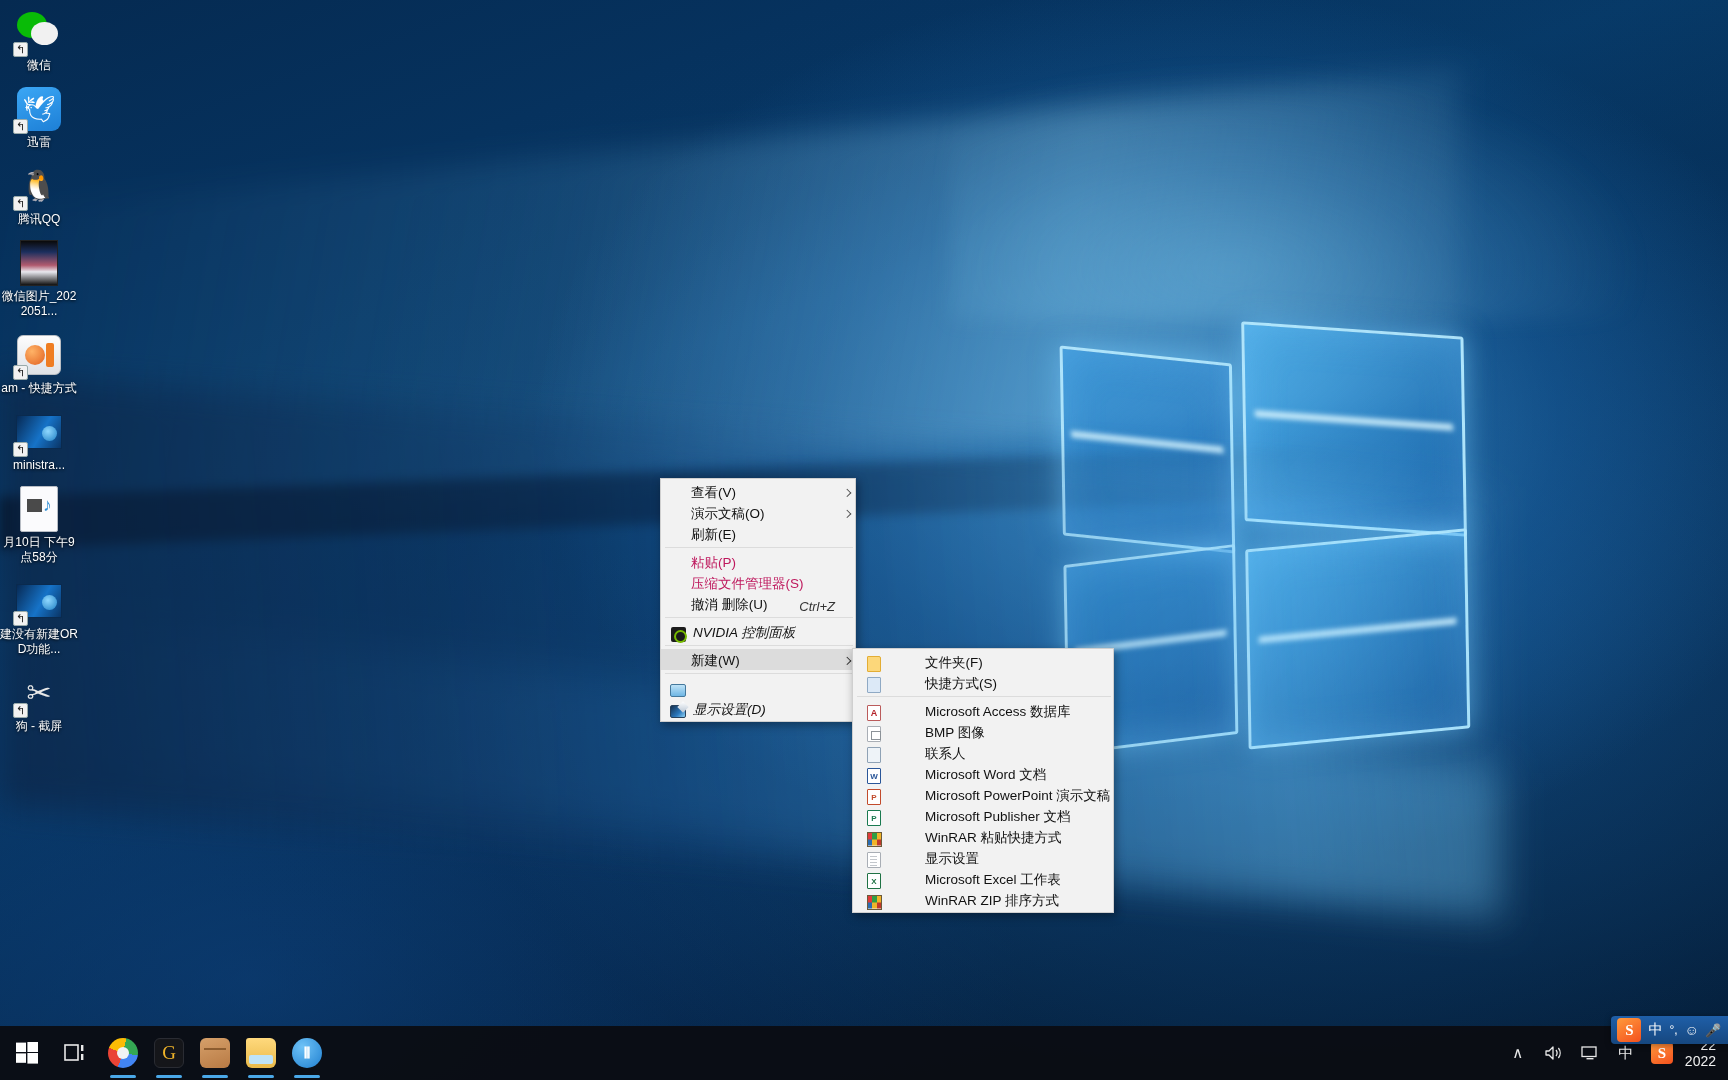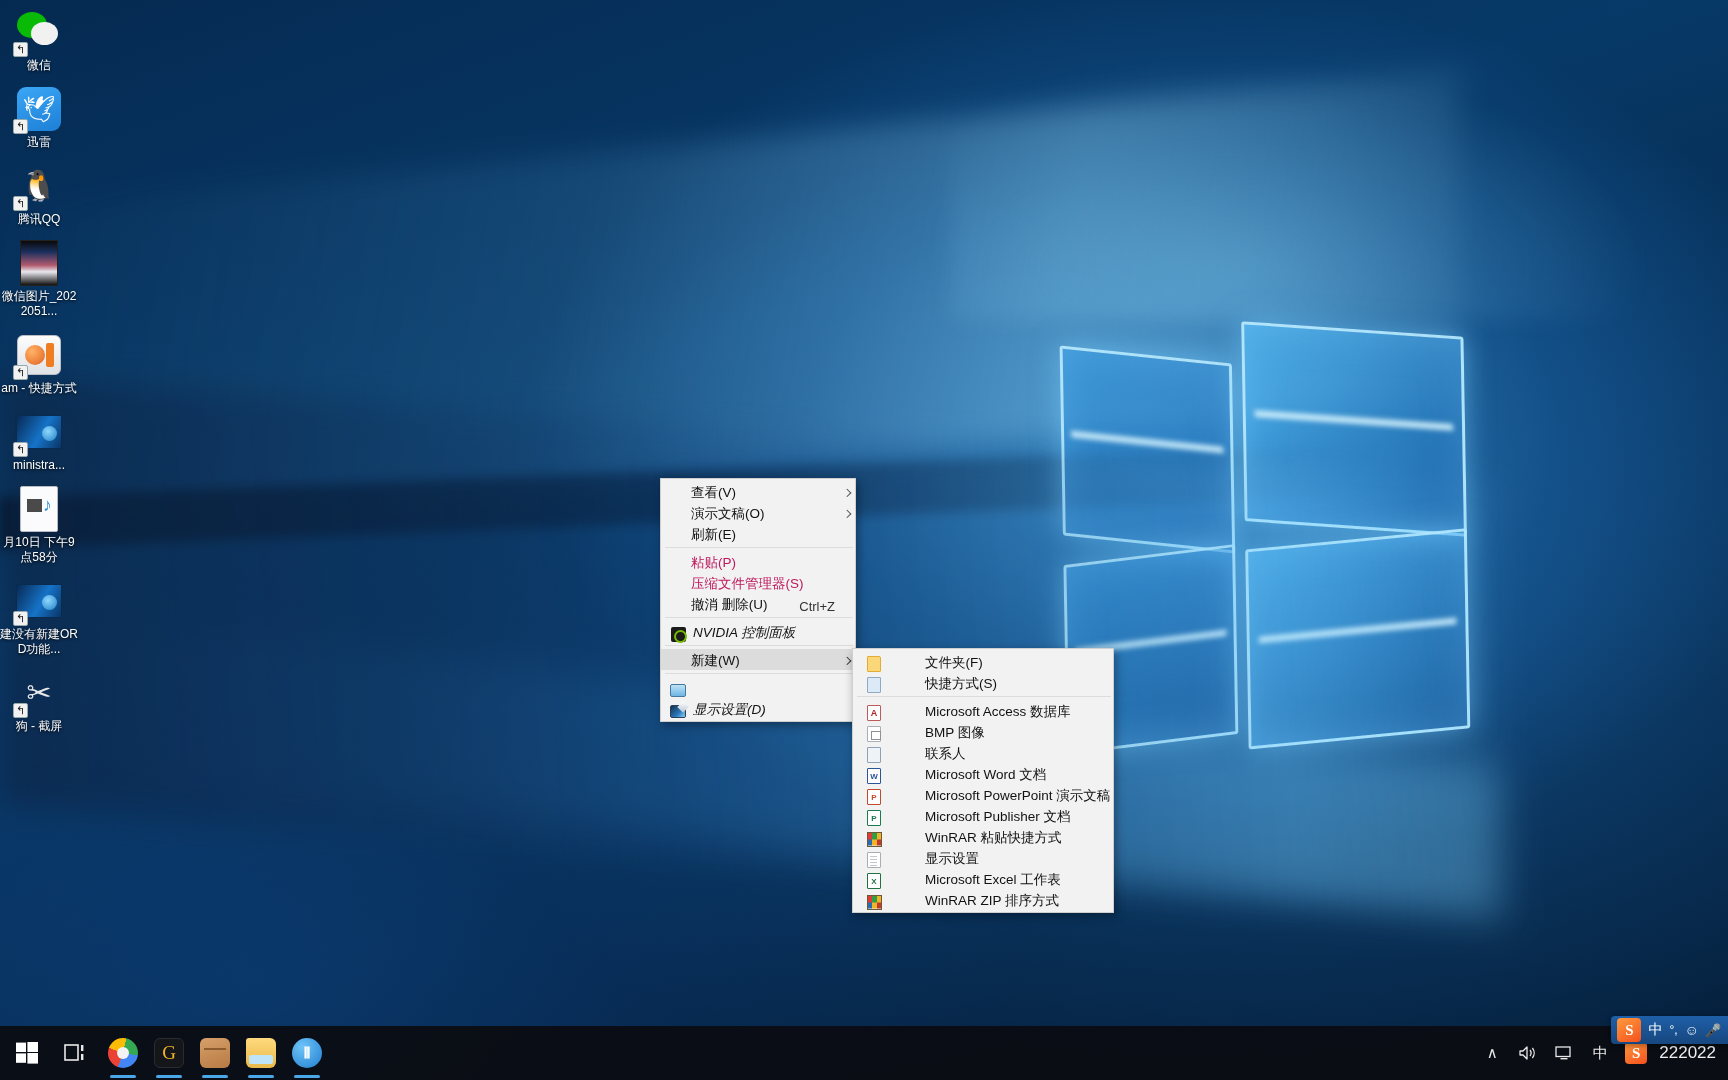--- a/index.html
+++ b/index.html
@@ -89,21 +89,21 @@
     font-size:13.5px; color:#111; padding:2px 0; z-index:60;
     font-family:"Liberation Sans","DejaVu Sans",sans-serif;
   }
   #context-menu{ left:660px; top:478px; width:196px; }
   #new-submenu{ left:852px; top:648px; width:262px; }
 
   .mi{ position:relative; height:21px; display:flex; align-items:flex-end; padding:0 20px; white-space:nowrap; }
   .mi .mi-icon{ width:22px; min-width:22px; height:16px; display:flex; align-items:center; justify-content:center;
                 font-size:12px; margin-right:4px; }
   .mi .mi-label{ flex:1; }
-  .mi .mi-accel{ color:#333; font-size:13px; margin-left:18px; }
+  .mi .mi-accel{ color:#333; font-size:13px; margin-left:18px;font-style:italic; }
   .mi .chev{ position:absolute; right:7px; top:50%; transform:translateY(-50%);
              width:6px;height:6px;border-right:1.4px solid #4a4a4a;border-top:1.4px solid #4a4a4a;
              rotate:45deg; }
   .mi.disabled{ color:#be185d; }
   .mi.hl{ background:#dcdcdc; }
   .mi.hl .chev{ border-color:#2b2b2b; }
   .msep{ height:1px; background:#dcdcdc; margin:3px 2px 3px 4px; }
   #context-menu .mi{ padding-left:30px; }
   #context-menu .mi.has-icon{ padding-left:6px;font-style:italic; }
   #new-submenu .mi{ height:21px; padding-left:10px;gap:36px; }
@@ -148,22 +148,22 @@
             background:rgba(10,13,19,.96); display:flex; align-items:center; z-index:80; }
   .tb-left{ display:flex; align-items:center; height:100%; }
   .tb-btn{ width:46px; height:54px; display:flex; align-items:center; justify-content:center;
            position:relative; font-size:24px; color:#e8e8e8; }
   .tb-btn.running:after{ content:""; position:absolute; bottom:2px; left:10px; right:10px; height:3px;
            background:#4aa8e8; border-radius:2px; }
   .tb-start{ width:54px; }
   .tb-right{ margin-left:auto; display:flex; align-items:center; height:100%; padding-right:6px;
              color:#e9e9e9; font-size:13px; gap:2px; }
   .tray-ic{ width:34px; height:54px; display:flex; align-items:center; justify-content:center; font-size:15px; }
-  .tb-clock{ display:flex; flex-direction:row; align-items:flex-end; justify-content:center;
-             font-size:17px; line-height:16px; padding:0 6px 0 4px; color:#f0f0f0; }
+  .tb-clock{ display:flex; flex-direction:column; align-items:flex-end; justify-content:center;
+             font-size:14px; line-height:16px; padding:0 6px 0 4px; color:#f0f0f0; }
   .sogou-s{ width:22px;height:22px;border-radius:4px;
             background:linear-gradient(150deg,#ff9a3c,#f4511e);color:#fff;font-weight:bold;
             display:flex;align-items:center;justify-content:center;font-size:15px;
             font-family:"Liberation Serif",serif;}
 
   
   #ime-bar{ position:absolute; right:0; top:1016px; height:28px;
             display:flex; align-items:center; gap:7px; padding:0 6px;
             background:linear-gradient(180deg,#1f5fa8,#16477f); border-radius:4px 0 0 4px;
             color:#fff; font-size:14px; z-index:85; box-shadow:0 1px 6px rgba(0,0,0,.4); }

